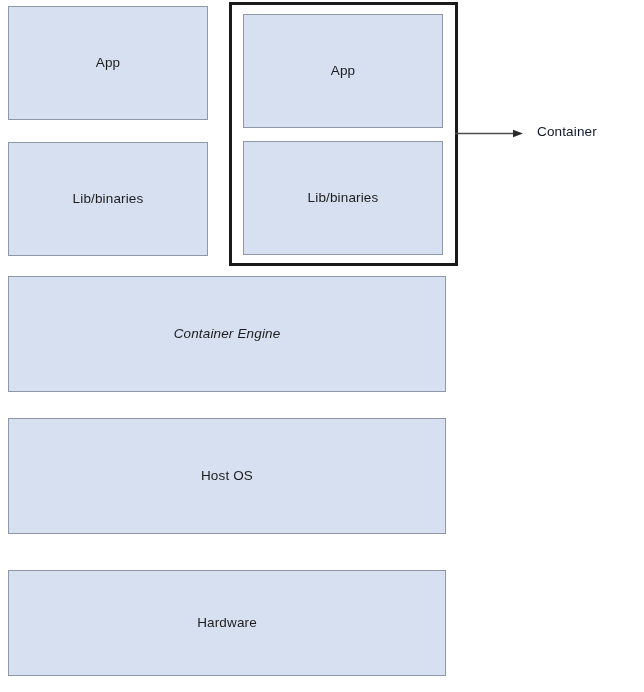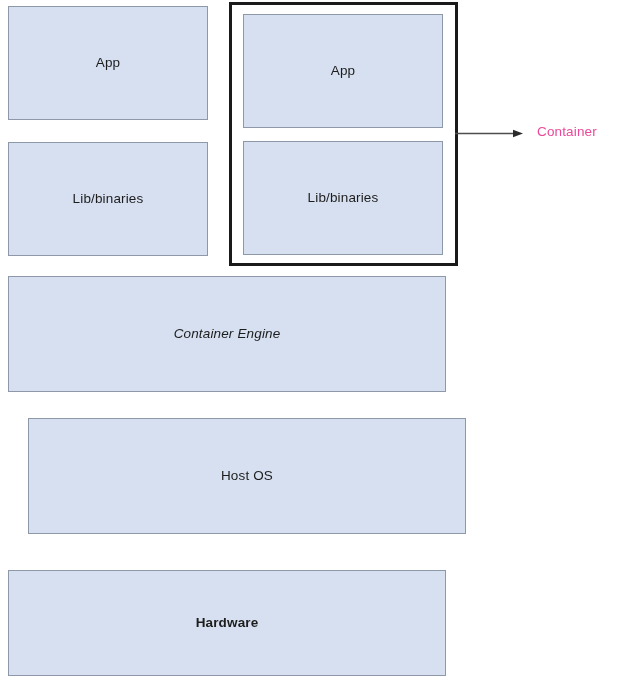--- a/index.html
+++ b/index.html
@@ -79,30 +79,30 @@
     top: 0;
     width: 70px;
     height: 30px;
     overflow: visible;
   }
   #callout-label {
     position: absolute;
     left: 82px;
     top: 4px;
     font-size: 13.5px;
-    color: #ec4899;
+    color: #0f172a;
     letter-spacing: 0.15px;
     white-space: nowrap;
     user-select: none;
   }
 
   
   #box-container-engine { left: 8px; top: 276px; width: 438px; height: 116px; font-style: italic; }
-  #box-host-os          { left: 8px; top: 418px; width: 438px; height: 116px; margin-left: 20px; }
-  #box-hardware         { left: 8px; top: 570px; width: 438px; height: 106px; font-weight: bold; }
+  #box-host-os          { left: 8px; top: 418px; width: 438px; height: 116px; }
+  #box-hardware         { left: 8px; top: 570px; width: 438px; height: 106px; }
 </style>
 </head>
 <body>
 
 <div id="diagram-canvas">
 
   <div class="box" id="box-app-left">
     <span class="box-label">App</span>
   </div>
 

